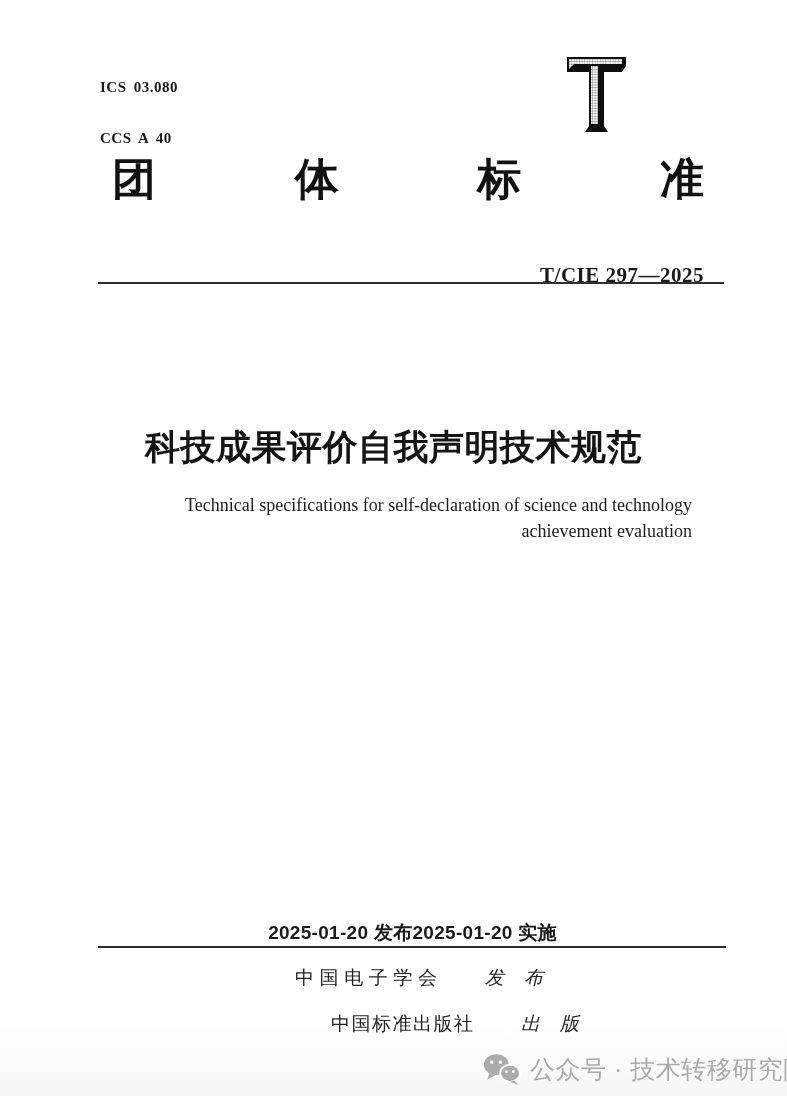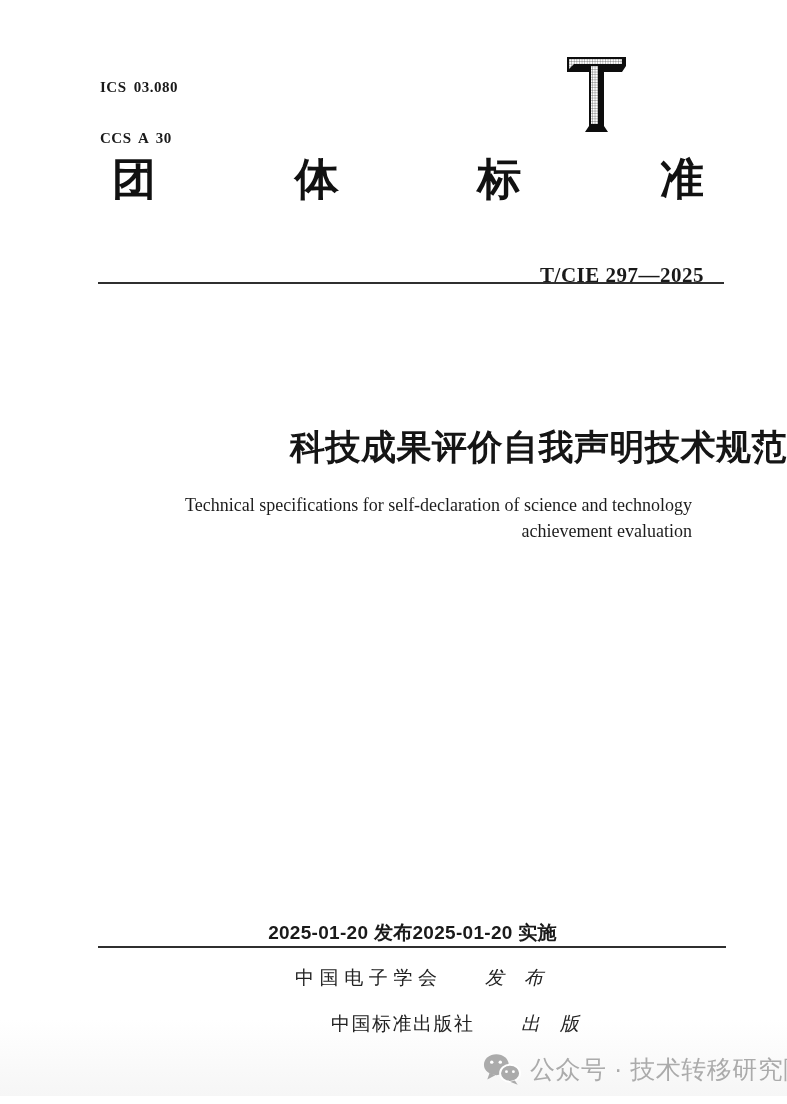--- a/index.html
+++ b/index.html
@@ -72,21 +72,21 @@
     width: 626px;
     height: 2px;
     background: #2f2f2f;
   }
 
   .title-zh {
     position: absolute;
     left: 0;
     top: 424px;
     width: 787px;
-    text-align: right;
+    text-align: center;
     font-size: 35px;
     font-weight: bold;
     letter-spacing: 0.5px;
     color: #151515;
   }
 
   .title-en {
     position: absolute;
     left: 30px;
     top: 492px;
@@ -162,21 +162,21 @@
   }
   .wechat-icon { width: 38px; height: 34px; display: block; }
 </style>
 </head>
 <body>
 
 <div class="page">
 
   <div class="codes">
     <div>ICS 03.080</div>
-    <div>CCS A 30</div>
+    <div>CCS A 40</div>
   </div>
 
   <svg class="t-logo" viewBox="0 0 61 76" xmlns="http://www.w3.org/2000/svg">
     <defs>
       <pattern id="hatch" patternUnits="userSpaceOnUse" width="2.6" height="2.6">
         <rect width="2.6" height="2.6" fill="#ffffff"></rect>
         <path d="M0 0 H2.6 M0 0 V2.6" stroke="#333" stroke-width="0.6"></path>
       </pattern>
     </defs>
     <path d="M1 1 H60 V10 L56 16 H38 V70 L42 76 H19 L23 70 V16 H1 Z" fill="#0d0d0d"></path>

